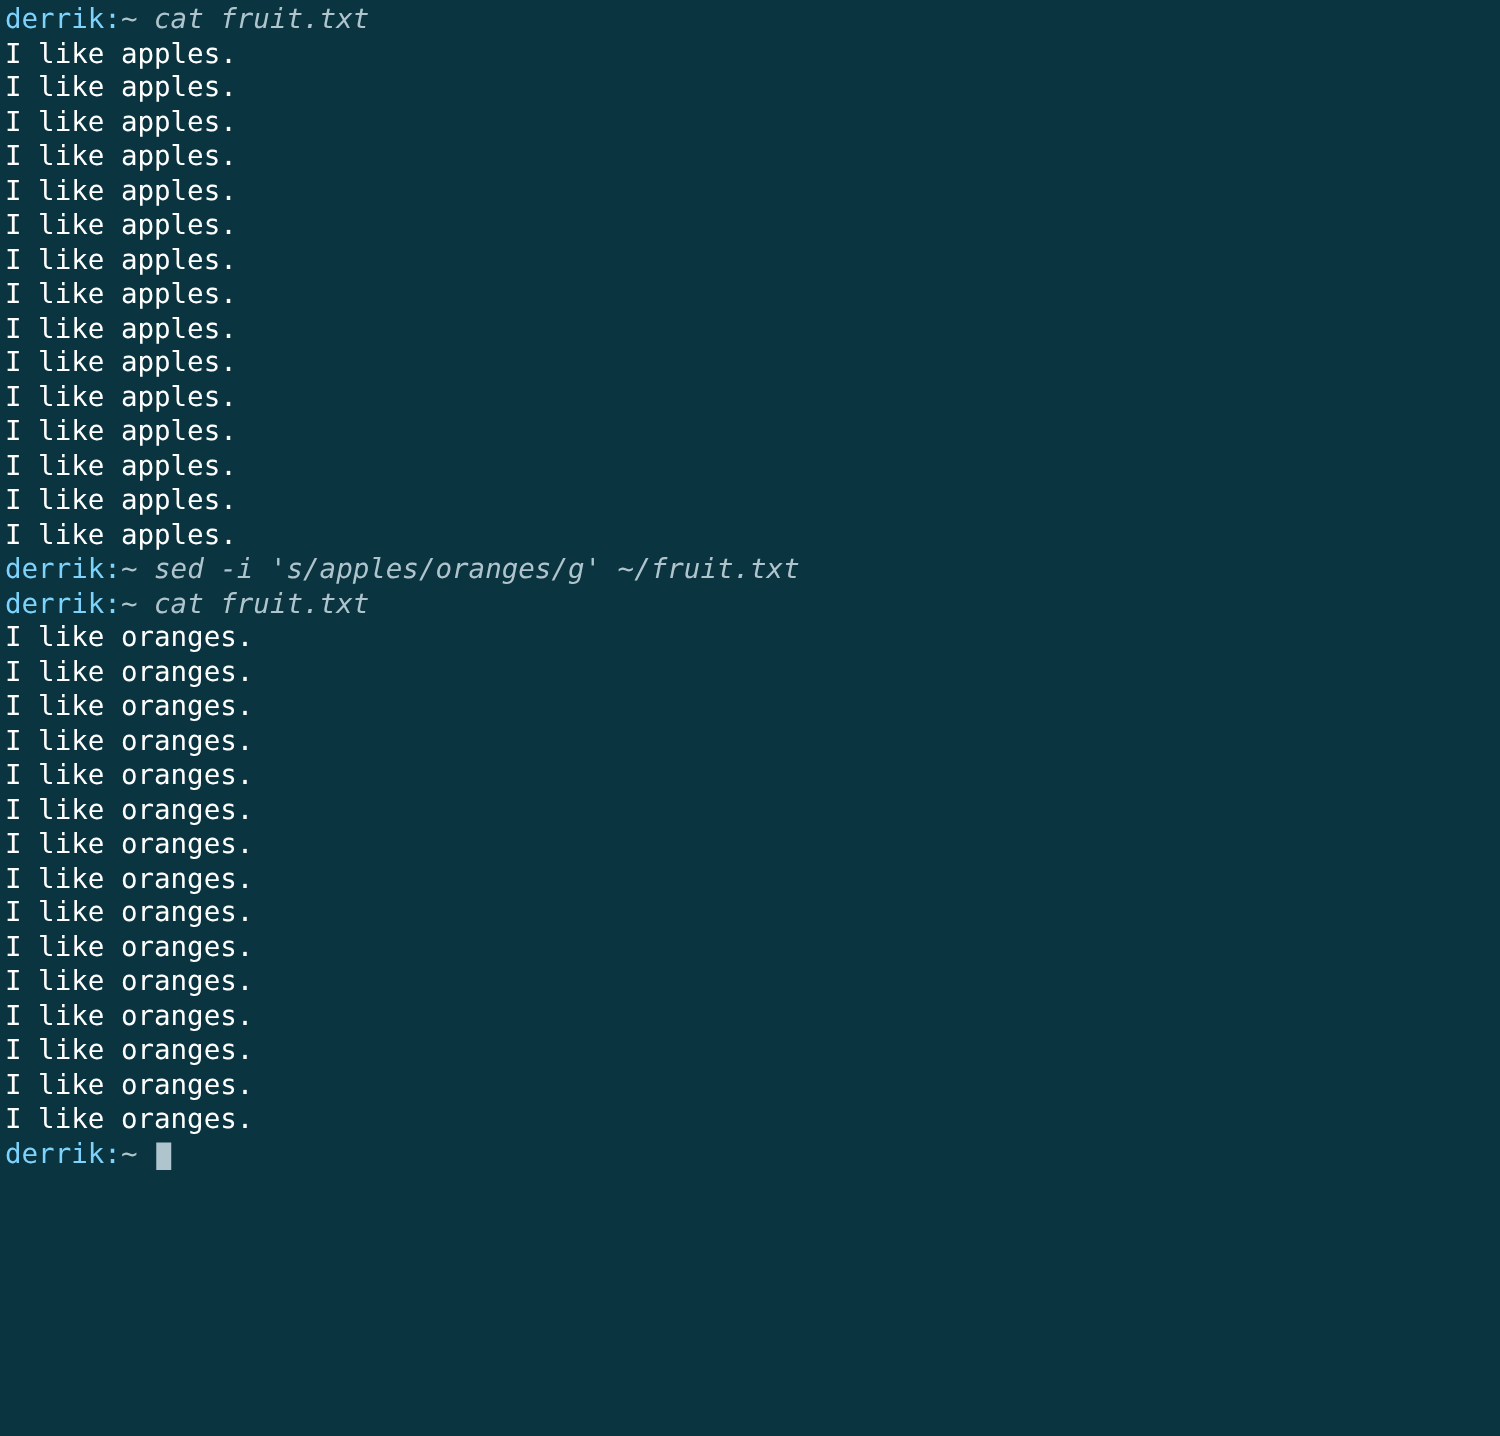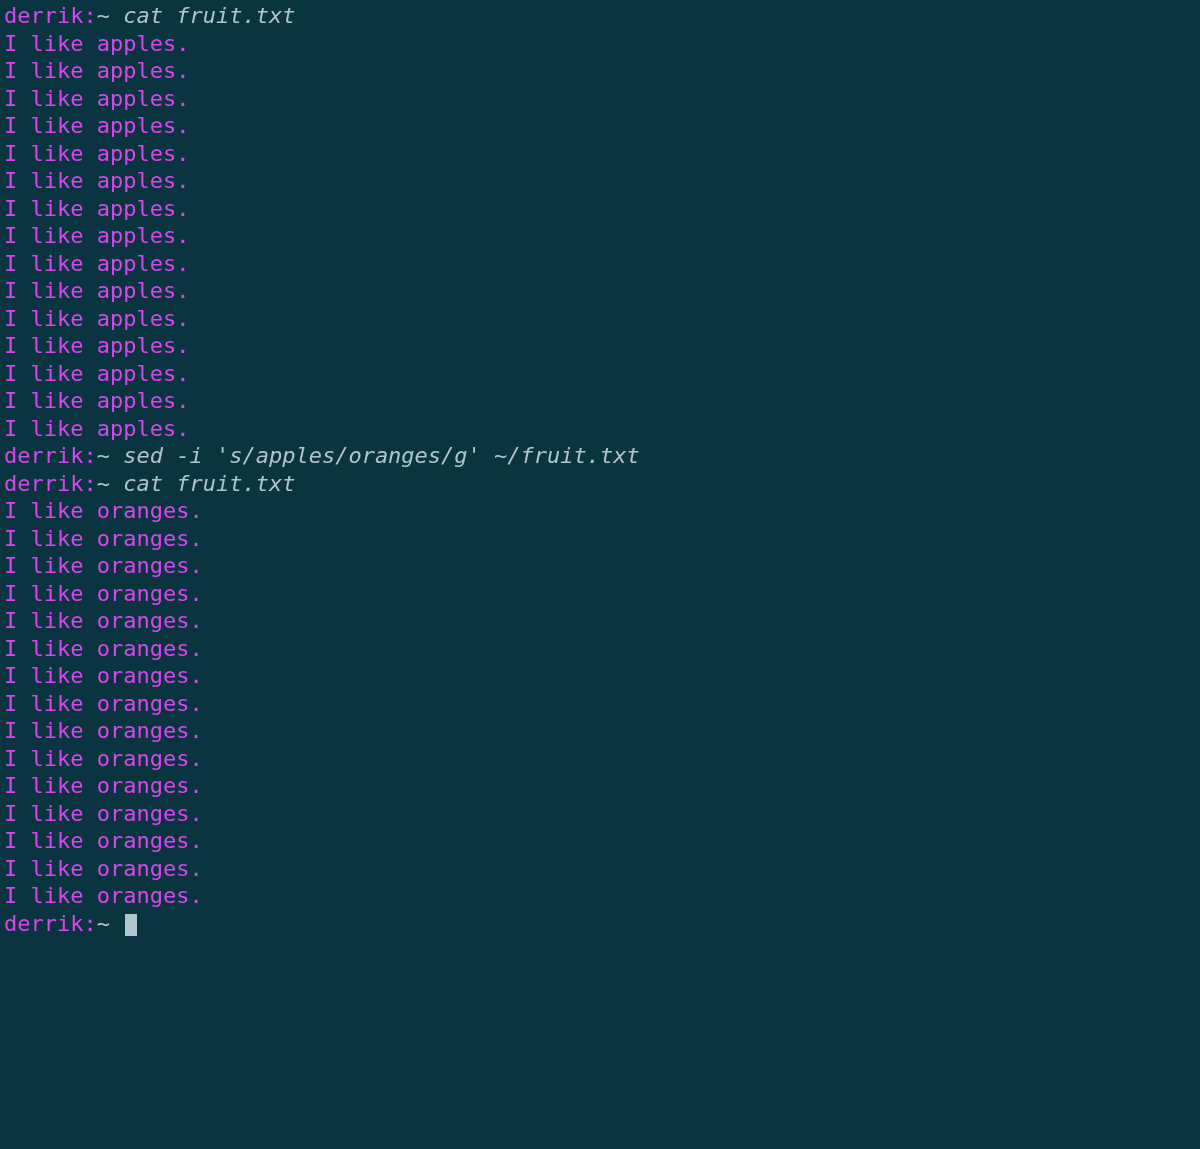--- a/index.html
+++ b/index.html
@@ -18,31 +18,31 @@
       height: 1149px;
       overflow: hidden;
     }
     .terminal {
       white-space: pre;
     }
     .line {
       display: block;
     }
     .prompt-user {
-      color: #d946ef;
+      color: #7dd3fc;
     }
     .prompt-path {
       color: #b0c4cd;
     }
     .command {
       color: #b0c4cd;
       font-style: italic;
     }
     .output {
-      color: #d946ef;
+      color: #ffffff;
     }
     .cursor {
       display: inline-block;
       width: 12px;
       height: 22px;
       background-color: #b0c4cd;
       vertical-align: text-bottom;
       margin-left: 2px;
     }
   </style>

